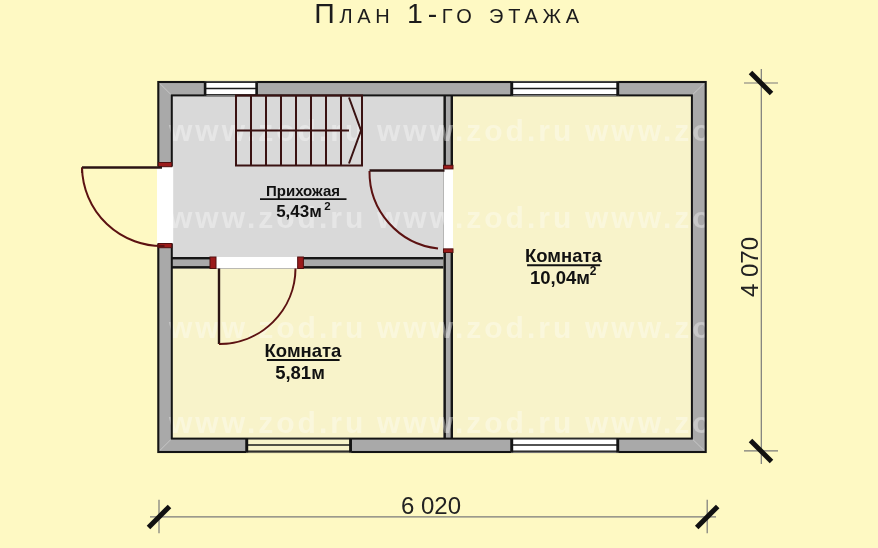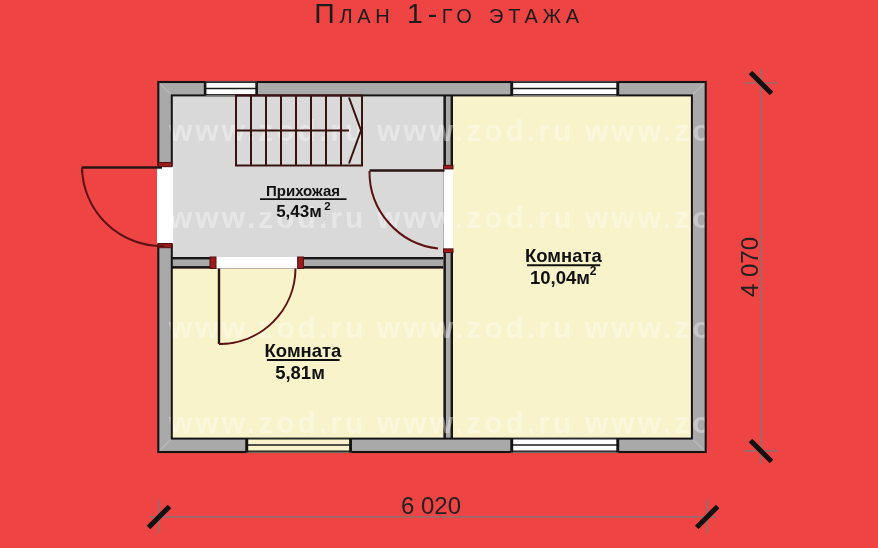--- a/index.html
+++ b/index.html
@@ -1,16 +1,16 @@
 <!DOCTYPE html>
 <html><head>
 <meta charset="utf-8">
 <style>
   html,body{margin:0;padding:0;background:#ffffff;}
-  #canvas{position:relative;width:878px;height:548px;background:#ef4444;overflow:hidden;
+  #canvas{position:relative;width:878px;height:548px;background:#fef9c3;overflow:hidden;
           font-family:"Liberation Sans", sans-serif;}
   svg text{font-family:"Liberation Sans", sans-serif;}
 </style>
 </head>
 <body>
 <div id="canvas">
 <svg width="878" height="548" viewBox="0 0 878 548" xmlns="http://www.w3.org/2000/svg">
   <defs>
     <clipPath id="plan">
           <rect x="158.3" y="82" width="547.4" height="370"></rect>

